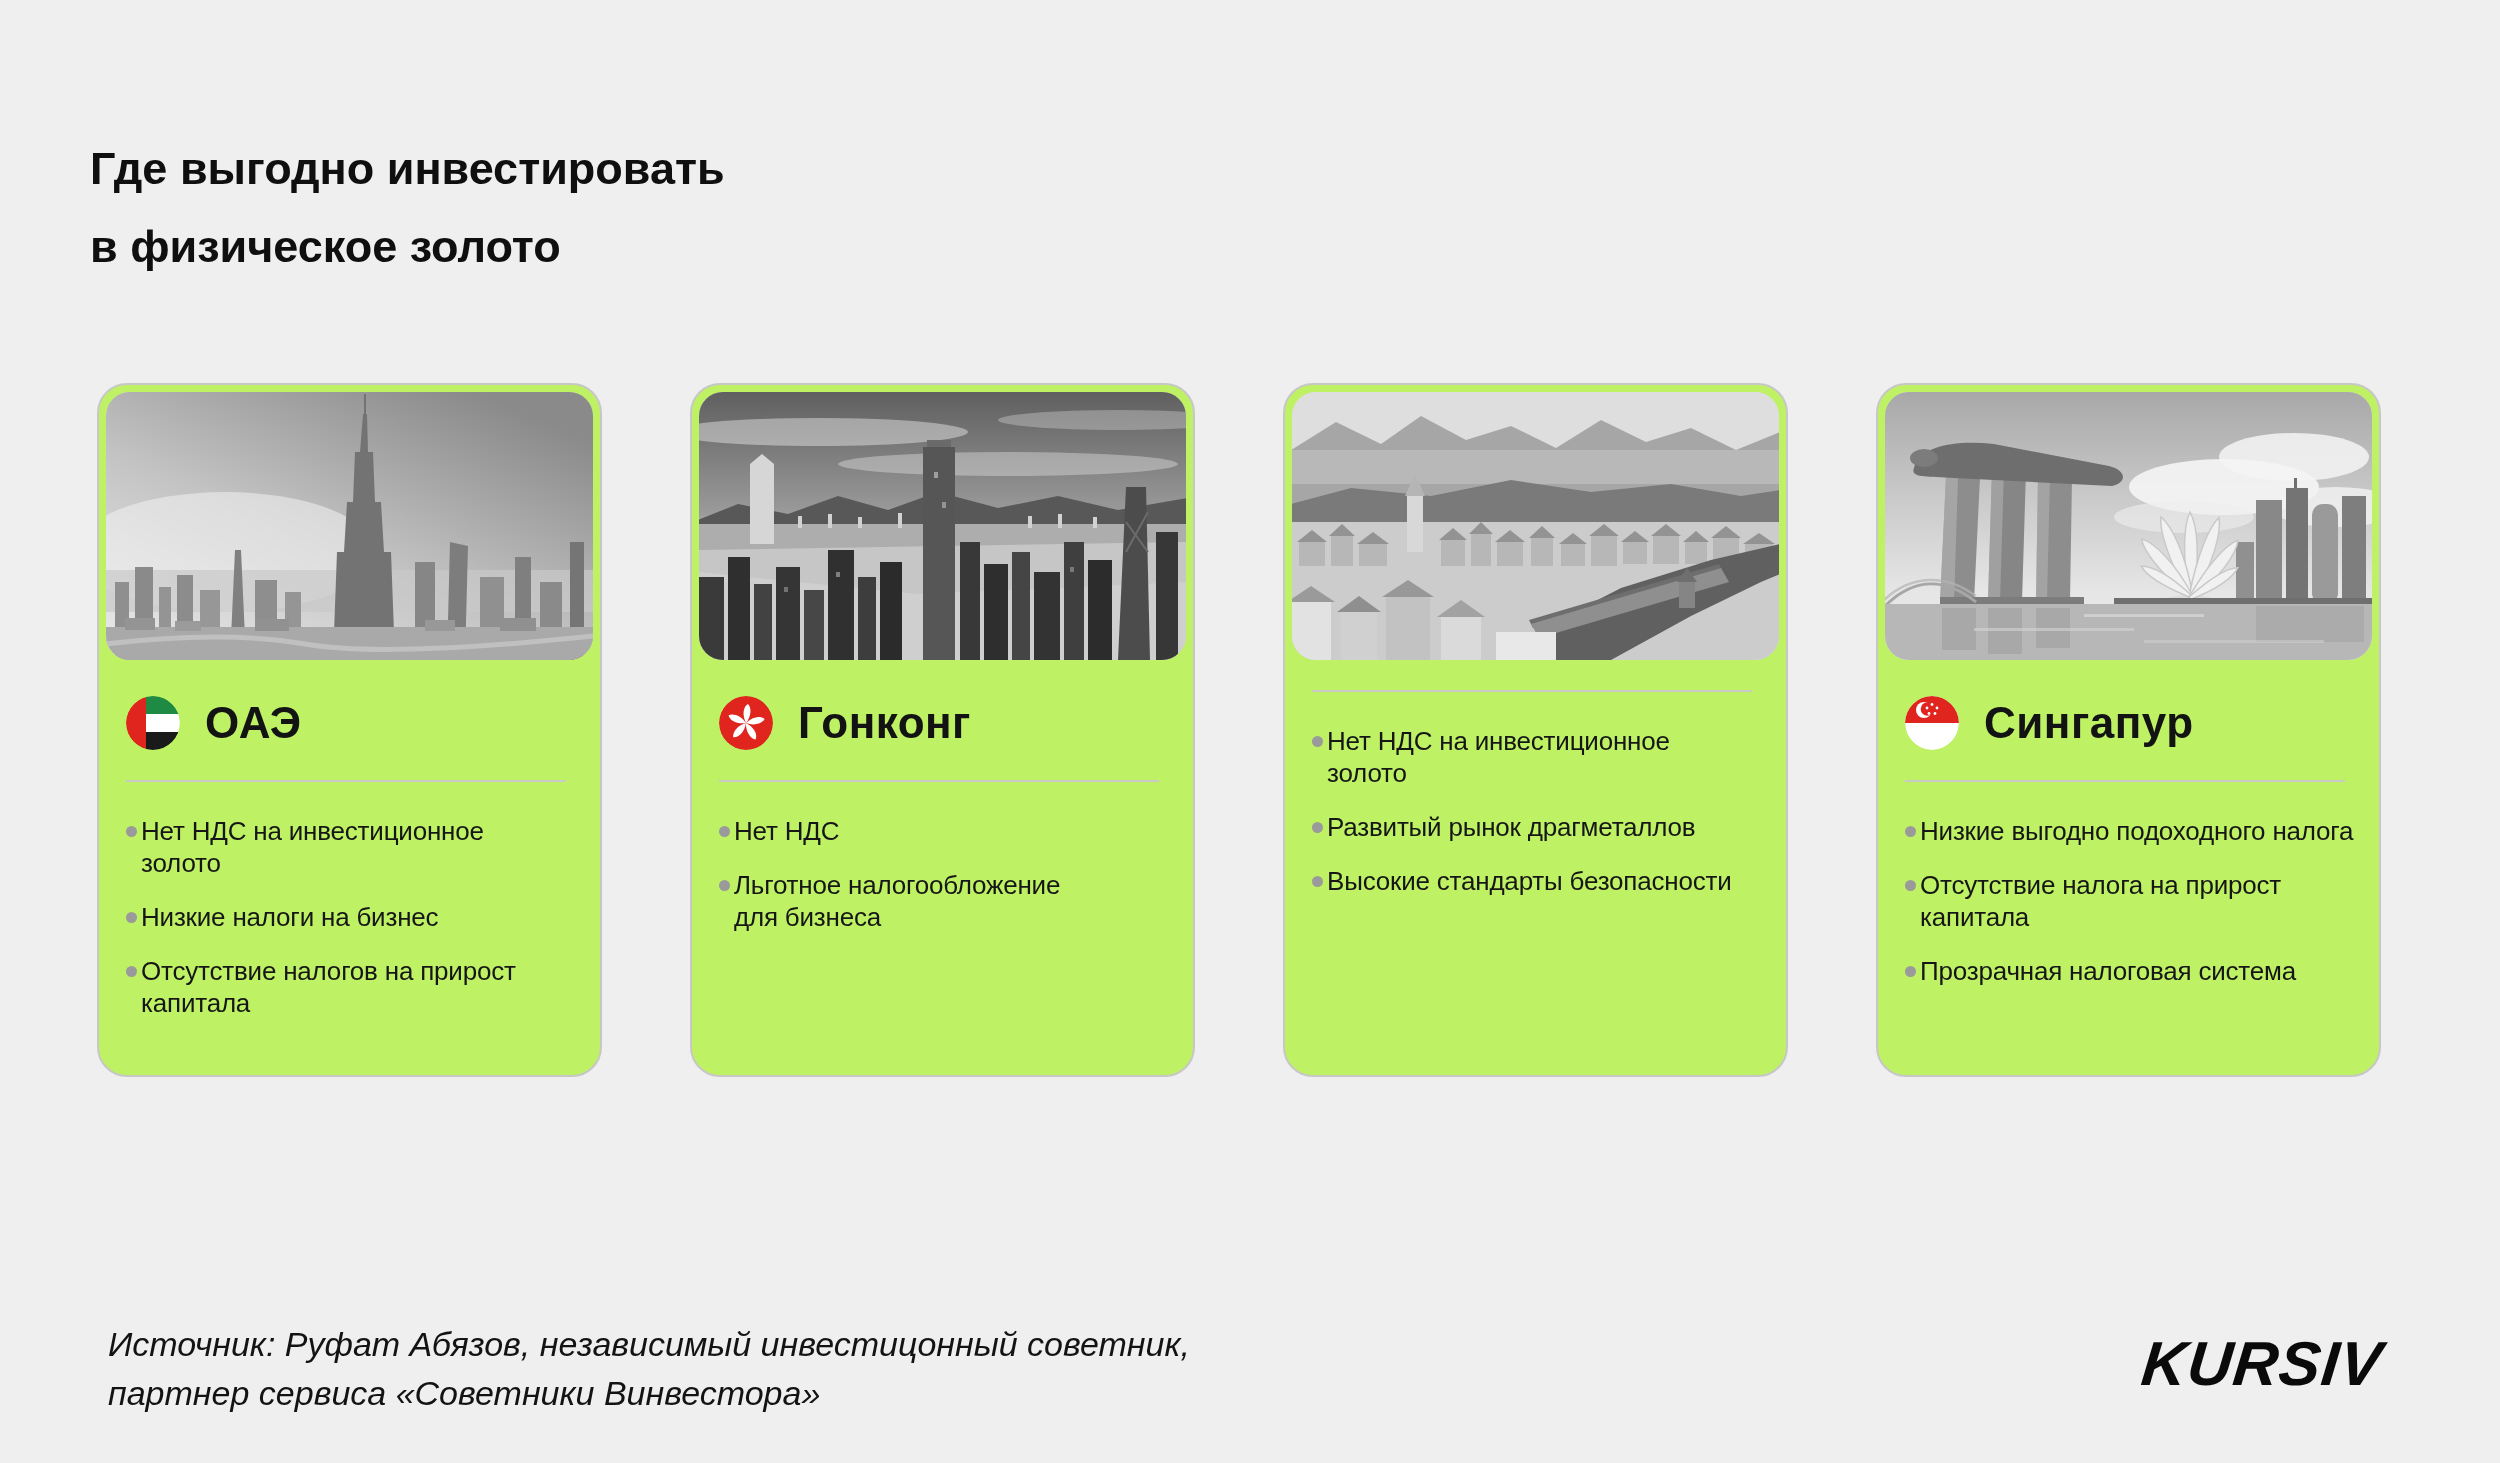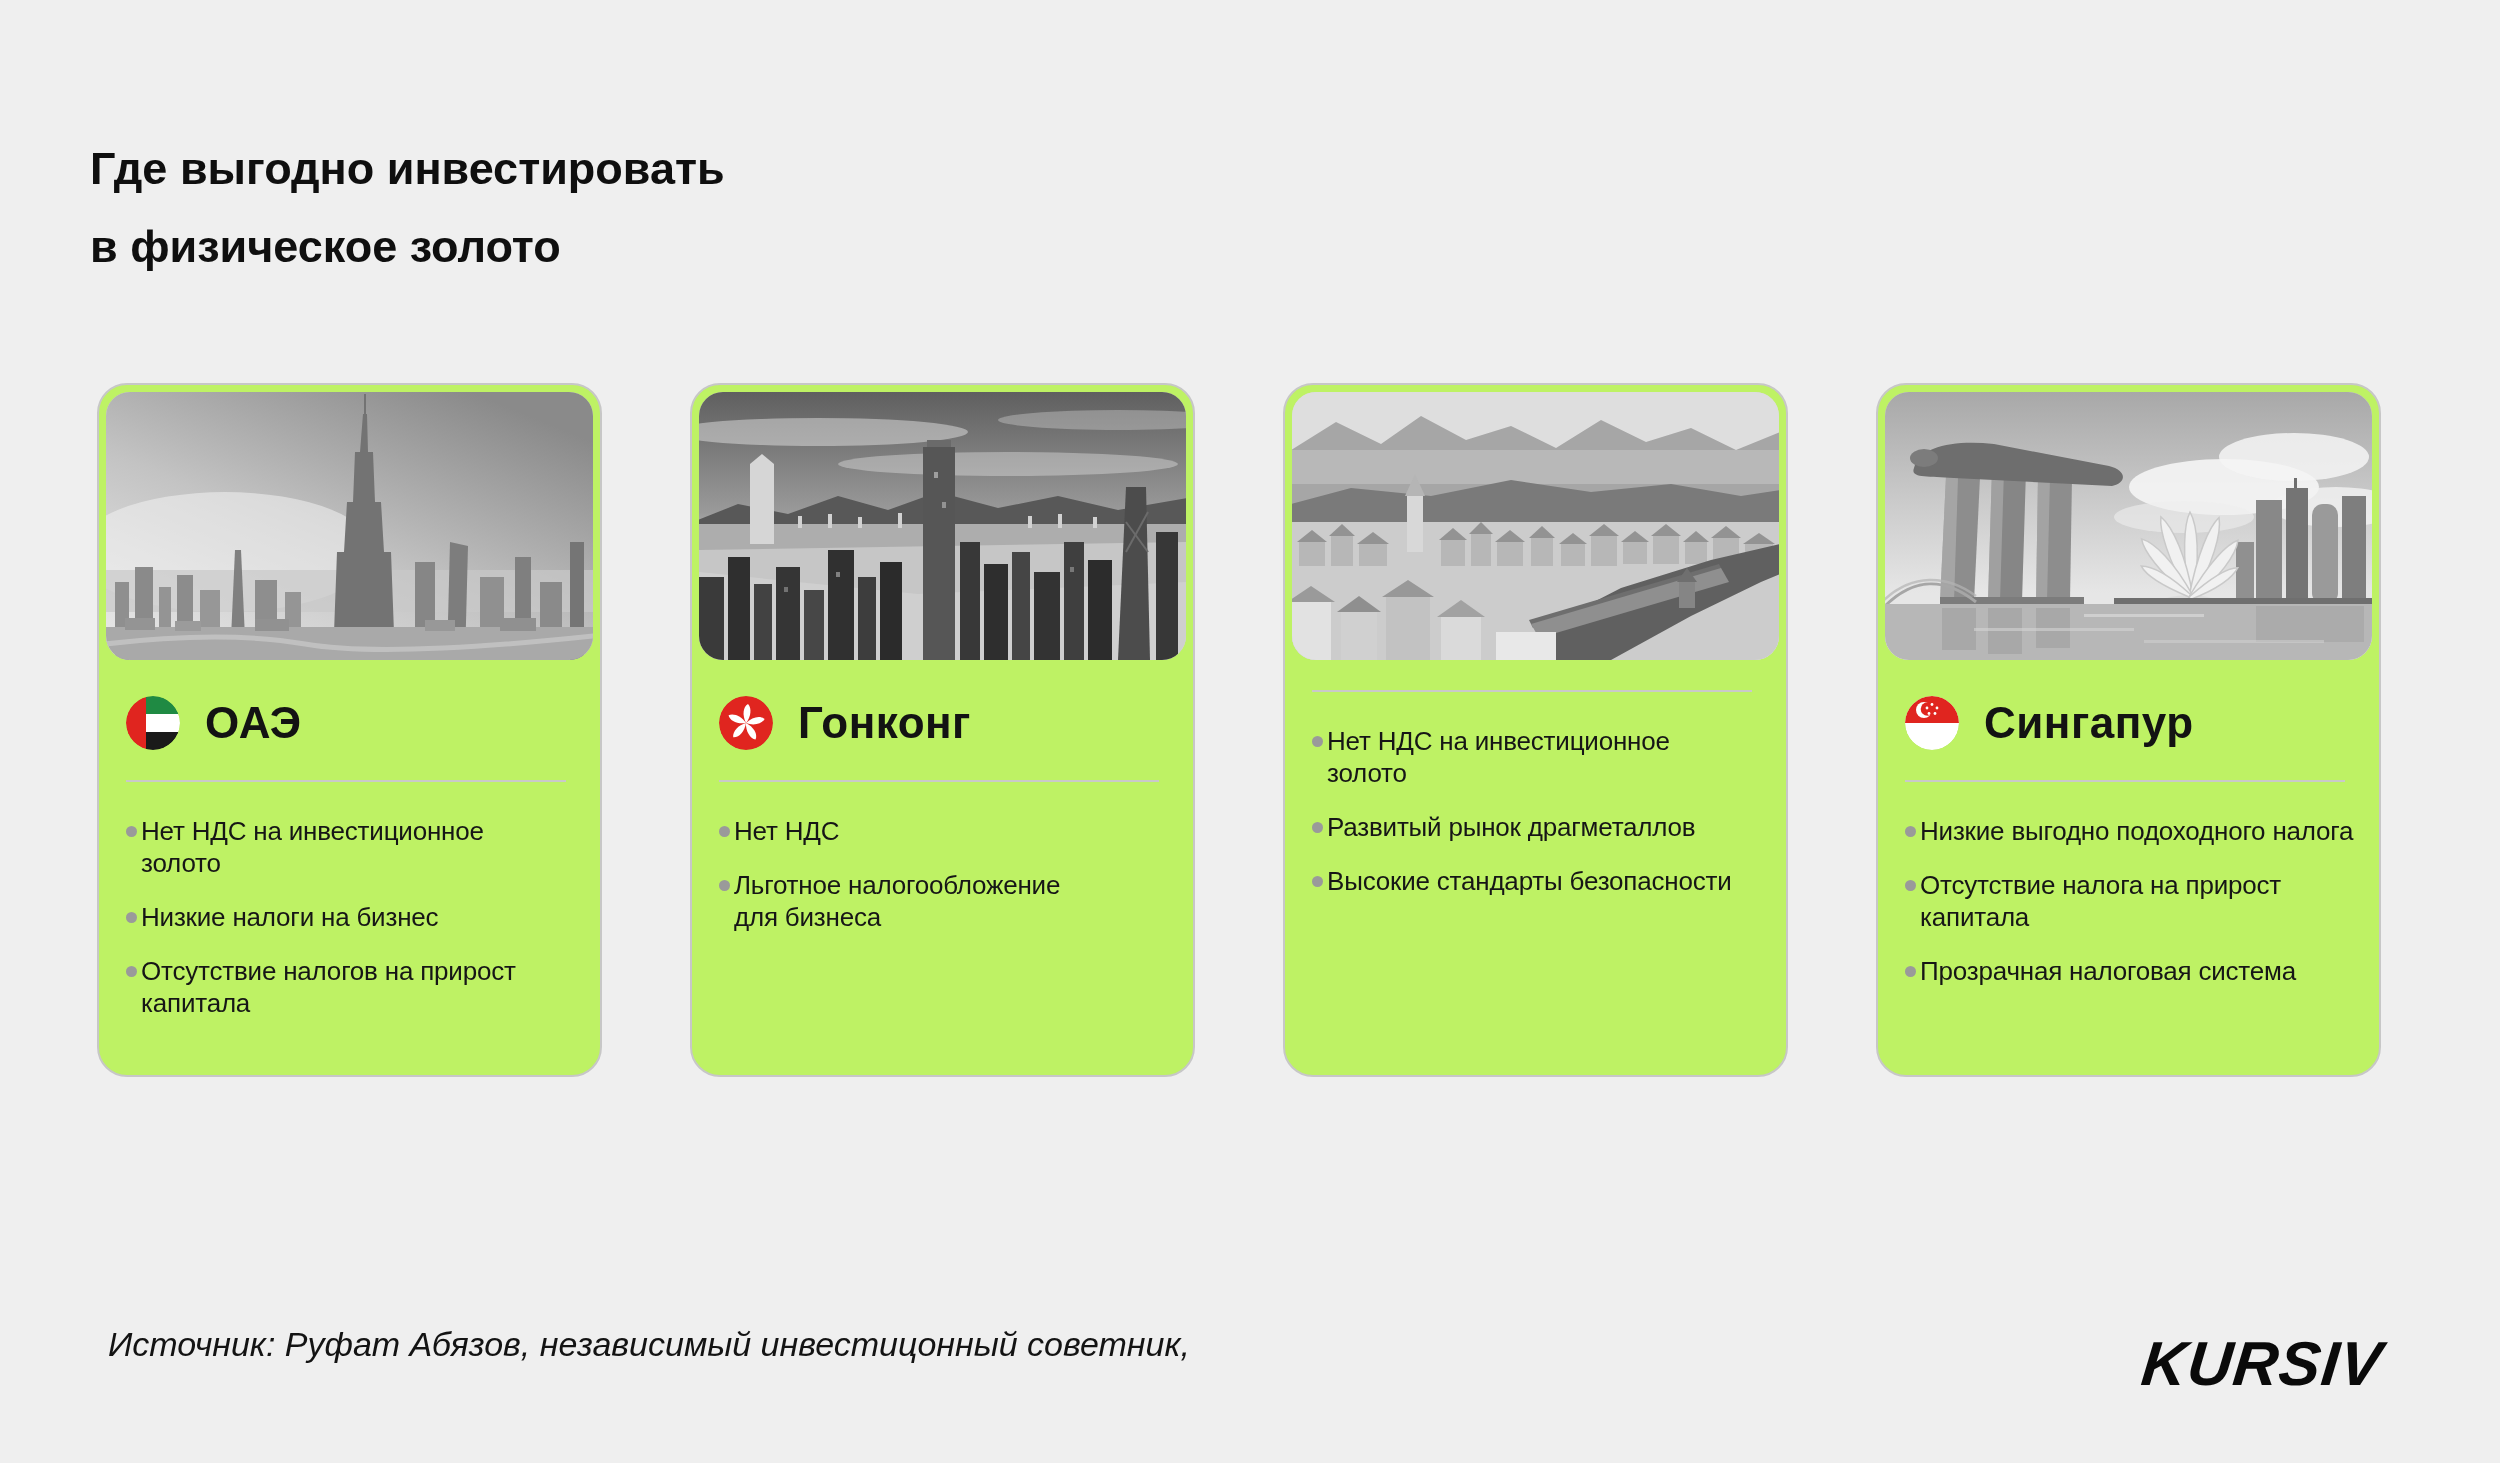--- a/index.html
+++ b/index.html
@@ -400,17 +400,18 @@
             <span class="dot"></span>
             <span class="btext">Прозрачная налоговая система</span>
           </li>
       </ul>
     </section>
 
   </div>
 
   <p class="source">
     <span>Источник: Руфат Абязов, независимый инвестицонный советник,</span>
+    <span>партнер сервиса «Советники Винвестора»</span>
   </p>
 
   <div class="brand">KURSIV</div>
 
 </div>
 
 </body></html>

